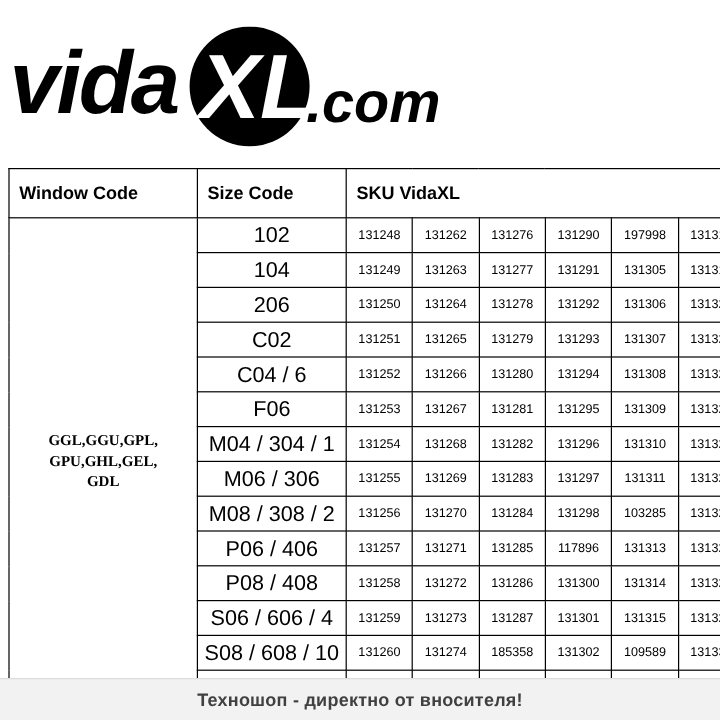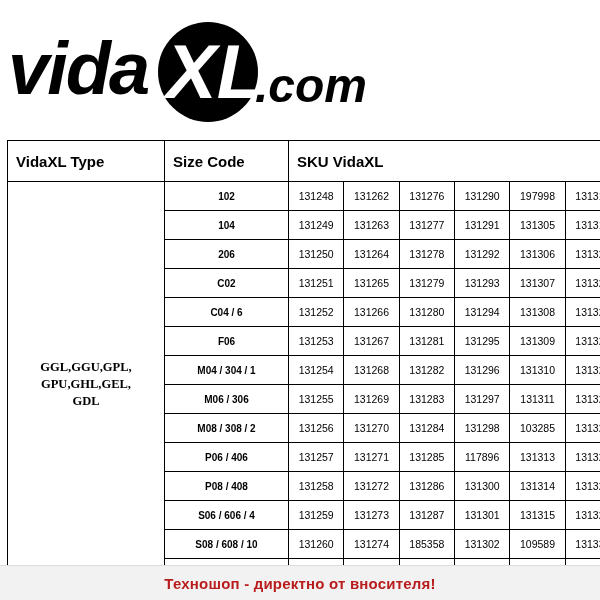--- a/index.html
+++ b/index.html
@@ -66,22 +66,22 @@
 
   td.window-cell {
     font-size: 12.5px;
     font-weight: bold;
     line-height: 17px;
     text-align: center;
     vertical-align: middle;
     font-family: Liberation Serif, serif;
   }
   td.size-cell {
-    font-size: 10px;
-    font-weight: bold;
+    font-size: 18px;
+    font-weight: normal;
     height: 28px;
   }
   td.sku-cell {
     font-size: 10.5px;
     font-weight: normal;
     width: 53.8px;
   }
 
   
   .footer {
@@ -92,21 +92,21 @@
     height: 34px;
     background: #f2f2f2;
     border-top: 1px solid #dcdcdc;
     display: flex;
     align-items: center;
     justify-content: center;
   }
   .footer-text {
     font-size: 15px;
     font-weight: bold;
-    color: #b91c1c;
+    color: #404040;
     letter-spacing: 0.2px;
   }
 </style>
 </head>
 <body>
 
 <div class="page">
 
   <div class="logo-area">
     <svg class="logo-svg" width="400" height="100" viewBox="0 0 400 100">
@@ -116,21 +116,21 @@
         <text x="158" y="76" font-size="76" font-weight="bold" font-style="italic" fill="#ffffff">XL</text>
         <text x="247" y="80" font-size="48" font-weight="bold" font-style="italic">.com</text>
       </g>
     </svg>
   </div>
 
   <div class="table-wrap">
     <table class="sku">
       <thead>
         <tr>
-          <th class="col-window">VidaXL Type</th>
+          <th class="col-window">Window Code</th>
           <th class="col-size">Size Code</th>
           <th class="col-sku" colspan="6">SKU VidaXL</th>
         </tr>
       </thead>
       <tbody>
         <tr>
           <td class="window-cell" rowspan="14">
             <div>GGL,GGU,GPL,</div>
             <div>GPU,GHL,GEL,</div>
             <div>GDL</div>

